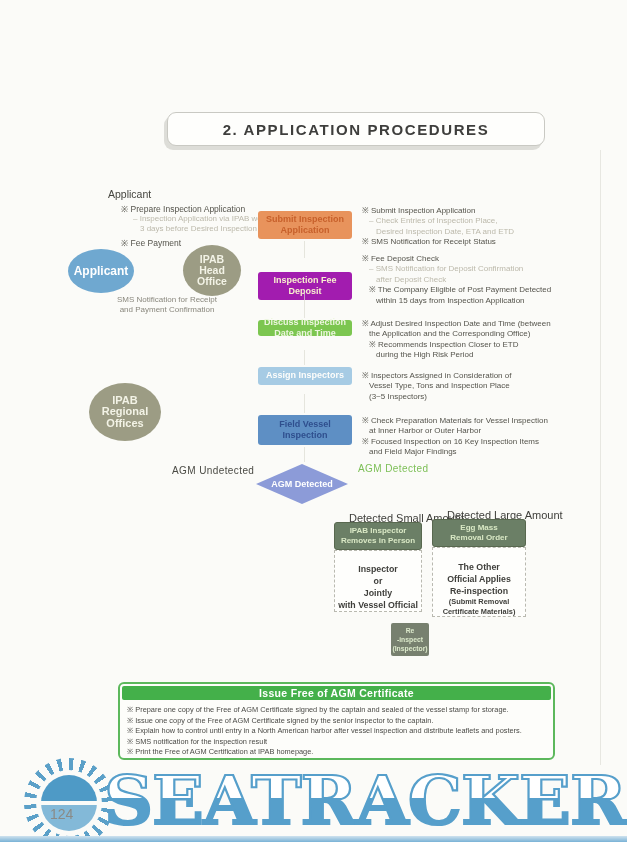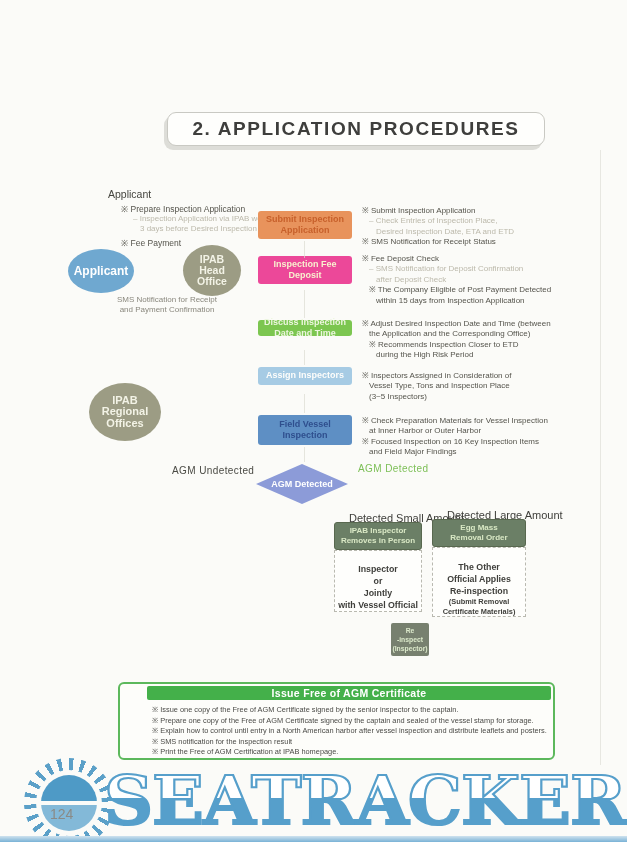--- a/index.html
+++ b/index.html
@@ -5,21 +5,21 @@
   html,body{margin:0;padding:0;}
   .page{position:relative;width:627px;height:842px;background:#FBFBF8;overflow:hidden;
         font-family:"Liberation Sans",sans-serif;color:#4A4A44;}
   .abs{position:absolute;}
   .nowrap{white-space:nowrap;}
 
   
   .title-box{position:absolute;left:167px;top:112px;width:376px;height:32px;background:#FEFEFC;
              border:1px solid #C9C9C3;border-radius:9px;box-shadow:-3px 4px 0 rgba(185,185,178,.45);
              display:flex;align-items:center;justify-content:center;}
-  .title-box span{font-size:19px;letter-spacing:1.6px;font-weight:600;color:#3E3E3C;}
+  .title-box span{font-size:15px;letter-spacing:1.6px;font-weight:600;color:#3E3E3C;}
 
   
   .t-dark{color:#55544C;}
   .t-faint{color:#BCB9AB;}
   .lbl{position:absolute;font-size:10.5px;color:#45453F;white-space:nowrap;}
 
   
   .ellipse{position:absolute;border-radius:50%;display:flex;flex-direction:column;align-items:center;
            justify-content:center;color:#FFFFFF;font-weight:bold;text-align:center;line-height:1.05;}
   .el-blue{background:#6FA8D0;}
@@ -51,21 +51,21 @@
 
   
   .reinspect-box{position:absolute;left:391px;top:623px;width:38px;height:33px;background:#77806F;border-radius:2px;
                  color:#DCE9CB;font-size:6.8px;font-weight:bold;line-height:1.35;display:flex;flex-direction:column;
                  align-items:center;justify-content:center;text-align:center;}
   .reinspect-note{position:absolute;left:431px;top:623px;width:98px;height:33px;background:#FEFEFC;border:1px solid #C6C6BE;
                   font-size:7.2px;font-weight:bold;color:#4A4A44;line-height:9.8px;padding:2px 4px;box-sizing:border-box;white-space:nowrap;}
 
   
   .cert{position:absolute;left:118px;top:682px;width:437px;height:78px;background:#FDFDFA;
-        border:2px solid #5CB85C;border-radius:6px;box-sizing:border-box;padding-left:25px;}
+        border:2px solid #5CB85C;border-radius:6px;box-sizing:border-box;}
   .cert-header{margin:2px;height:14px;background:#44B04A;border-radius:2px;color:#FFFFFF;font-size:10.5px;
                font-weight:bold;display:flex;align-items:center;justify-content:center;letter-spacing:.3px;}
   .cert-bullets{padding:3px 7px;font-size:7.4px;color:#4A4A46;line-height:10.6px;white-space:nowrap;}
 
   
   .sun{position:absolute;left:24px;top:758px;width:90px;height:90px;border-radius:50%;z-index:2;
        background:repeating-conic-gradient(#5BA0C8 0deg 6deg, rgba(0,0,0,0) 6deg 16.36deg);}
   .sun::before{content:"";position:absolute;inset:12px;border-radius:50%;background:#FBFBF8;}
   .sun::after{content:"";position:absolute;inset:17px;border-radius:50%;
        background:linear-gradient(to bottom,#4E9AC6 0%,#4E9AC6 46%,#FBFBF8 46%,#FBFBF8 53%,#83B9D8 53%,#83B9D8 100%);}
@@ -100,21 +100,21 @@
   </div>
   <div class="abs" style="left:93px;top:295px;width:148px;text-align:center;font-size:8px;color:#8A887E;line-height:10px;">
     <div>SMS Notification for Receipt</div>
     <div>and Payment Confirmation</div>
   </div>
 
   <div class="step" style="top:211px;height:28px;background:#E8935C;color:#C7602B;">
     <span>Submit Inspection</span>
     <span>Application</span>
   </div>
-  <div class="step" style="top:256px;height:28px;background:#ec4899;color:#F9F0CF;">
+  <div class="step" style="top:272px;height:28px;background:#a21caf;color:#F9F0CF;">
     <span>Inspection Fee</span>
     <span>Deposit</span>
   </div>
   <div class="step" style="top:320px;height:16px;background:#7CC650;color:#ECF6DE;">
     <span>Discuss Inspection</span>
     <span>Date and Time</span>
   </div>
   <div class="step" style="top:367px;height:18px;background:#A6CBE4;color:#FDFDFB;">
     <span>Assign Inspectors</span>
   </div>
@@ -199,22 +199,22 @@
 
   <div class="reinspect-box">
     <span>Re</span>
     <span>-inspect</span>
     <span>(Inspector)</span>
   </div>
 
   <div class="cert">
     <div class="cert-header">Issue Free of AGM Certificate</div>
     <div class="cert-bullets">
+      <div>※ Prepare one copy of the Free of AGM Certificate signed by the captain and sealed of the vessel stamp for storage.</div>
       <div>※ Issue one copy of the Free of AGM Certificate signed by the senior inspector to the captain.</div>
-      <div>※ Prepare one copy of the Free of AGM Certificate signed by the captain and sealed of the vessel stamp for storage.</div>
       <div>※ Explain how to control until entry in a North American harbor after vessel inspection and distribute leaflets and posters.</div>
       <div>※ SMS notification for the inspection result</div>
       <div>※ Print the Free of AGM Certification at IPAB homepage.</div>
     </div>
   </div>
 
   <div class="edge-line"></div>
   <div class="bottom-band"></div>
 
   <div class="sun"></div>

